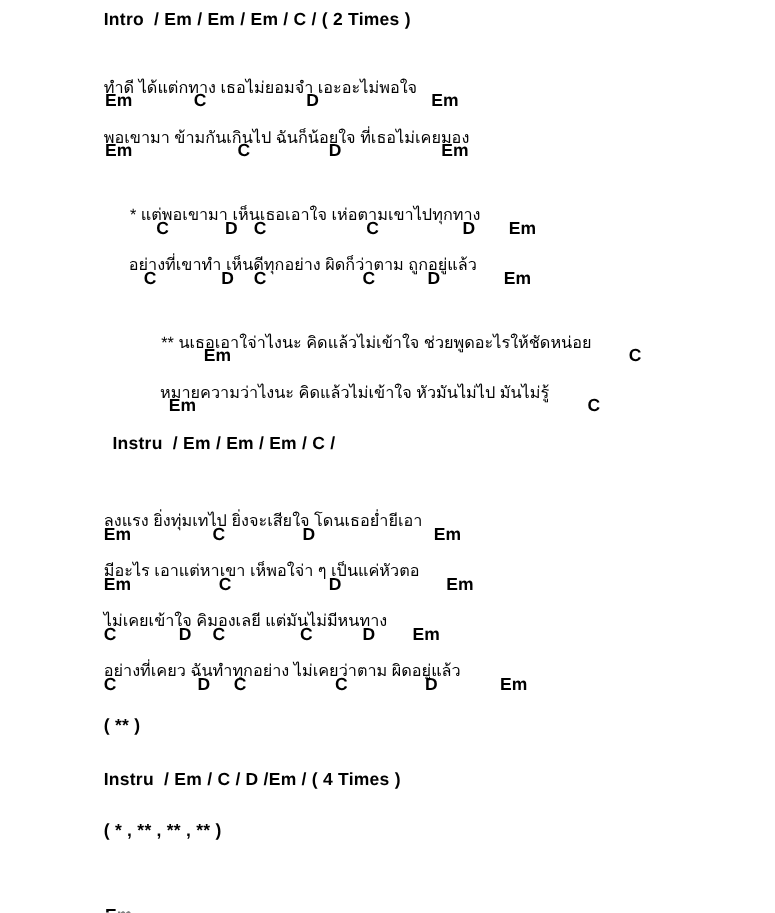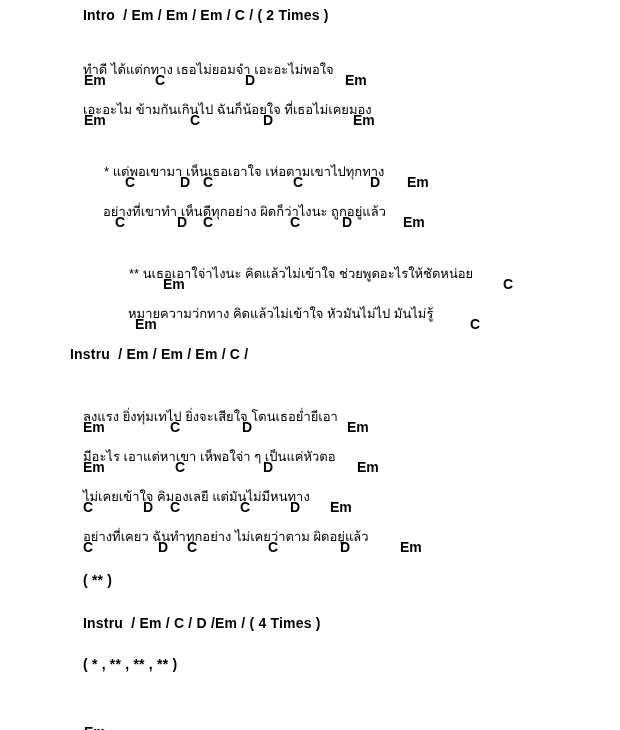--- a/index.html
+++ b/index.html
@@ -42,30 +42,30 @@
   }
 </style>
 </head>
 <body>
 
 <div class="sheet" id="sheet">
     <div class="line heading" style="top: 7px; left: 83px;">Intro  / Em / Em / Em / C / ( 2 Times )</div>
     <div class="line chords" style="top: 43px; left: 83px; right: 0px;"><span class="chord" style="left: 1px;">Em</span><span class="chord" style="left: 72px;">C</span><span class="chord" style="left: 162px;">D</span><span class="chord" style="left: 262px;">Em</span></div>
     <div class="line lyric" style="top: 61px; left: 83px;">ทำดี ได้แต่กทาง เธอไม่ยอมจำ เอะอะไม่พอใจ</div>
     <div class="line chords" style="top: 83px; left: 83px; right: 0px;"><span class="chord" style="left: 1px;">Em</span><span class="chord" style="left: 107px;">C</span><span class="chord" style="left: 180px;">D</span><span class="chord" style="left: 270px;">Em</span></div>
-    <div class="line lyric" style="top: 101px; left: 83px;">เอะอะไม ข้ามกันเกินไป ฉันก็น้อยใจ ที่เธอไม่เคยมอง</div>
+    <div class="line lyric" style="top: 101px; left: 83px;">พอเขามา ข้ามกันเกินไป ฉันก็น้อยใจ ที่เธอไม่เคยมอง</div>
     <div class="line chords" style="top: 145px; left: 83px; right: 0px;"><span class="chord" style="left: 42px;">C</span><span class="chord" style="left: 97px;">D</span><span class="chord" style="left: 120px;">C</span><span class="chord" style="left: 210px;">C</span><span class="chord" style="left: 287px;">D</span><span class="chord" style="left: 324px;">Em</span></div>
     <div class="line lyric" style="top: 163px; left: 104px;">* แต่พอเขามา เห็นเธอเอาใจ เห่อตามเขาไปทุกทาง</div>
     <div class="line chords" style="top: 185px; left: 83px; right: 0px;"><span class="chord" style="left: 32px;">C</span><span class="chord" style="left: 94px;">D</span><span class="chord" style="left: 120px;">C</span><span class="chord" style="left: 207px;">C</span><span class="chord" style="left: 259px;">D</span><span class="chord" style="left: 320px;">Em</span></div>
-    <div class="line lyric" style="top: 203px; left: 103px;">อย่างที่เขาทำ เห็นดีทุกอย่าง ผิดก็ว่าไงนะ ถูกอยู่แล้ว</div>
+    <div class="line lyric" style="top: 203px; left: 103px;">อย่างที่เขาทำ เห็นดีทุกอย่าง ผิดก็ว่าตาม ถูกอยู่แล้ว</div>
     <div class="line chords" style="top: 247px; left: 83px; right: 0px;"><span class="chord" style="left: 80px;">Em</span><span class="chord" style="left: 420px;">C</span></div>
     <div class="line lyric" style="top: 265px; left: 129px;">** นเธอเอาใจ่าไงนะ คิดแล้วไม่เข้าใจ ช่วยพูดอะไรให้ชัดหน่อย</div>
     <div class="line chords" style="top: 287px; left: 83px; right: 0px;"><span class="chord" style="left: 52px;">Em</span><span class="chord" style="left: 387px;">C</span></div>
-    <div class="line lyric" style="top: 305px; left: 128px;">หมายความว่กทาง คิดแล้วไม่เข้าใจ หัวมันไม่ไป มันไม่รู้</div>
-    <div class="line heading" style="top: 346px; left: 70px;">Instru  / Em / Em / Em / C /</div>
+    <div class="line lyric" style="top: 305px; left: 128px;">หมายความว่าไงนะ คิดแล้วไม่เข้าใจ หัวมันไม่ไป มันไม่รู้</div>
+    <div class="line heading" style="top: 346px; left: 90px;">Instru  / Em / Em / Em / C /</div>
     <div class="line chords" style="top: 390px; left: 83px; right: 0px;"><span class="chord" style="left: 0px;">Em</span><span class="chord" style="left: 87px;">C</span><span class="chord" style="left: 159px;">D</span><span class="chord" style="left: 264px;">Em</span></div>
     <div class="line lyric" style="top: 408px; left: 83px;">ลงแรง ยิ่งทุ่มเทไป ยิ่งจะเสียใจ โดนเธอย่ำยีเอา</div>
     <div class="line chords" style="top: 430px; left: 83px; right: 0px;"><span class="chord" style="left: 0px;">Em</span><span class="chord" style="left: 92px;">C</span><span class="chord" style="left: 180px;">D</span><span class="chord" style="left: 274px;">Em</span></div>
     <div class="line lyric" style="top: 448px; left: 83px;">มีอะไร เอาแต่หาเขา เห็พอใจ่า ๆ เป็นแค่หัวตอ</div>
     <div class="line chords" style="top: 470px; left: 83px; right: 0px;"><span class="chord" style="left: 0px;">C</span><span class="chord" style="left: 60px;">D</span><span class="chord" style="left: 87px;">C</span><span class="chord" style="left: 157px;">C</span><span class="chord" style="left: 207px;">D</span><span class="chord" style="left: 247px;">Em</span></div>
     <div class="line lyric" style="top: 488px; left: 83px;">ไม่เคยเข้าใจ คิมองเลยี แต่มันไม่มีหนทาง</div>
     <div class="line chords" style="top: 510px; left: 83px; right: 0px;"><span class="chord" style="left: 0px;">C</span><span class="chord" style="left: 75px;">D</span><span class="chord" style="left: 104px;">C</span><span class="chord" style="left: 185px;">C</span><span class="chord" style="left: 257px;">D</span><span class="chord" style="left: 317px;">Em</span></div>
     <div class="line lyric" style="top: 528px; left: 83px;">อย่างที่เคยว ฉันทำทุกอย่าง ไม่เคยว่าตาม ผิดอยู่แล้ว</div>
     <div class="line heading" style="top: 572px; left: 83px;">( ** )</div>
     <div class="line heading" style="top: 615px; left: 83px;">Instru  / Em / C / D /Em / ( 4 Times )</div>

